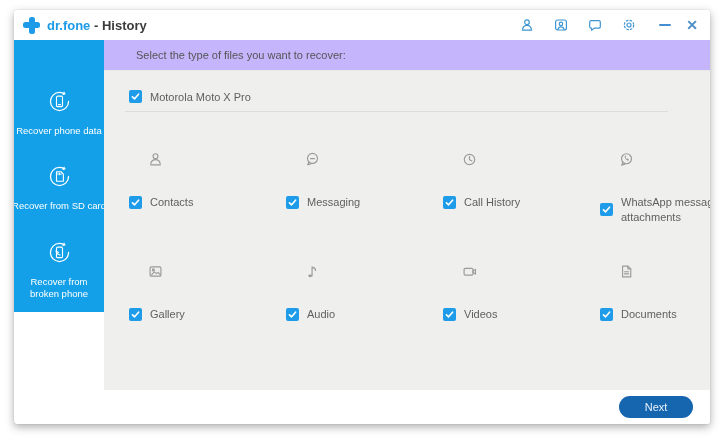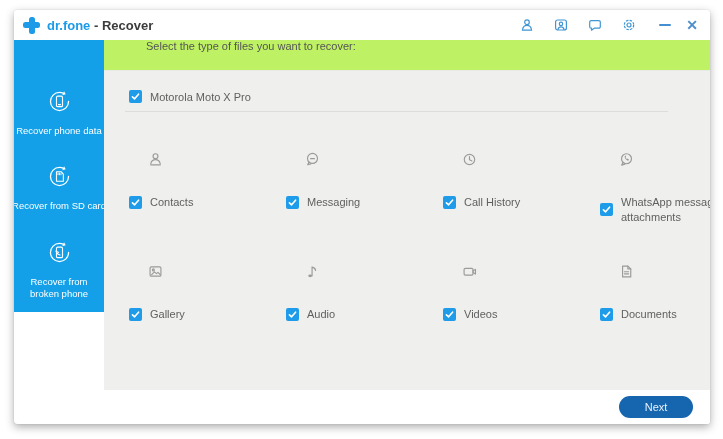--- a/index.html
+++ b/index.html
@@ -29,21 +29,21 @@
   .sidebar{
     position:absolute;left:0;top:30px;width:90px;height:272px;background:#14A0E8;
     display:flex;flex-direction:column;align-items:center;padding-top:46px;box-sizing:border-box;
   }
   .side-item{height:90px;display:flex;flex-direction:column;align-items:center;cursor:pointer;width:100%;}
   .side-icon{width:31px;height:31px;flex:none;}
   .side-label{font-size:9.5px;color:#ffffff;text-align:center;line-height:1.35;margin-top:8px;padding:0 3px;}
   .side-item:nth-child(1) .side-label,.side-item:nth-child(2) .side-label{white-space:nowrap;}
   
   .main{position:absolute;left:90px;top:30px;width:606px;height:384px;background:#EFEFED;}
-  .head-strip{height:30px;background:#bef264;border-bottom:1px solid #e9e9e6;display:flex;align-items:flex-start;padding-left:42px;}
+  .head-strip{height:30px;background:#c4b5fd;border-bottom:1px solid #e9e9e6;display:flex;align-items:center;padding-left:32px;}
   .heading{font-size:11px;color:#555555;}
   .device-row{display:flex;align-items:center;margin:19px 0 0 25px;}
   .checkbox{width:13px;height:13px;background:#1E9BE9;border-radius:2px;display:flex;align-items:center;justify-content:center;flex:none;cursor:pointer;}
   .cb-label{font-size:11px;color:#5f5f5f;margin-left:8px;}
   .divider{height:1px;background:#dcdcd9;margin:8px 42px 0 21px;}
   .grid-row{position:absolute;left:25px;display:flex;}
   .grid-row.r1{top:111px;}
   .grid-row.r2{top:223px;}
   .cell{width:157px;}
   .ficon{width:17px;height:17px;margin-left:18px;display:block;}
@@ -61,21 +61,21 @@
 </head>
 <body>
 
 <div class="window">
 
   <div class="titlebar">
     <div class="logo">
       <span class="v"></span>
         <span class="h"></span>
     </div>
-    <div class="title"><span class="brand">dr.fone</span><span> - Recover</span></div>
+    <div class="title"><span class="brand">dr.fone</span><span> - History</span></div>
     <div class="tb-spacer"></div>
     <div class="tb-icons">
       <span class="tb-icon">
         <svg viewBox="0 0 16 16" width="16" height="16" fill="none" stroke="#3F96D2" stroke-width="1.2" stroke-linecap="round">
           <circle cx="8" cy="5.2" r="2.3"></circle>
             <path d="M3.6 12.4c.4-2.6 2.2-4 4.4-4s4 1.4 4.4 4"></path>
             <line x1="3.4" y1="13.2" x2="12.6" y2="13.2"></line>
         </svg>
       </span>
       <span class="tb-icon">

